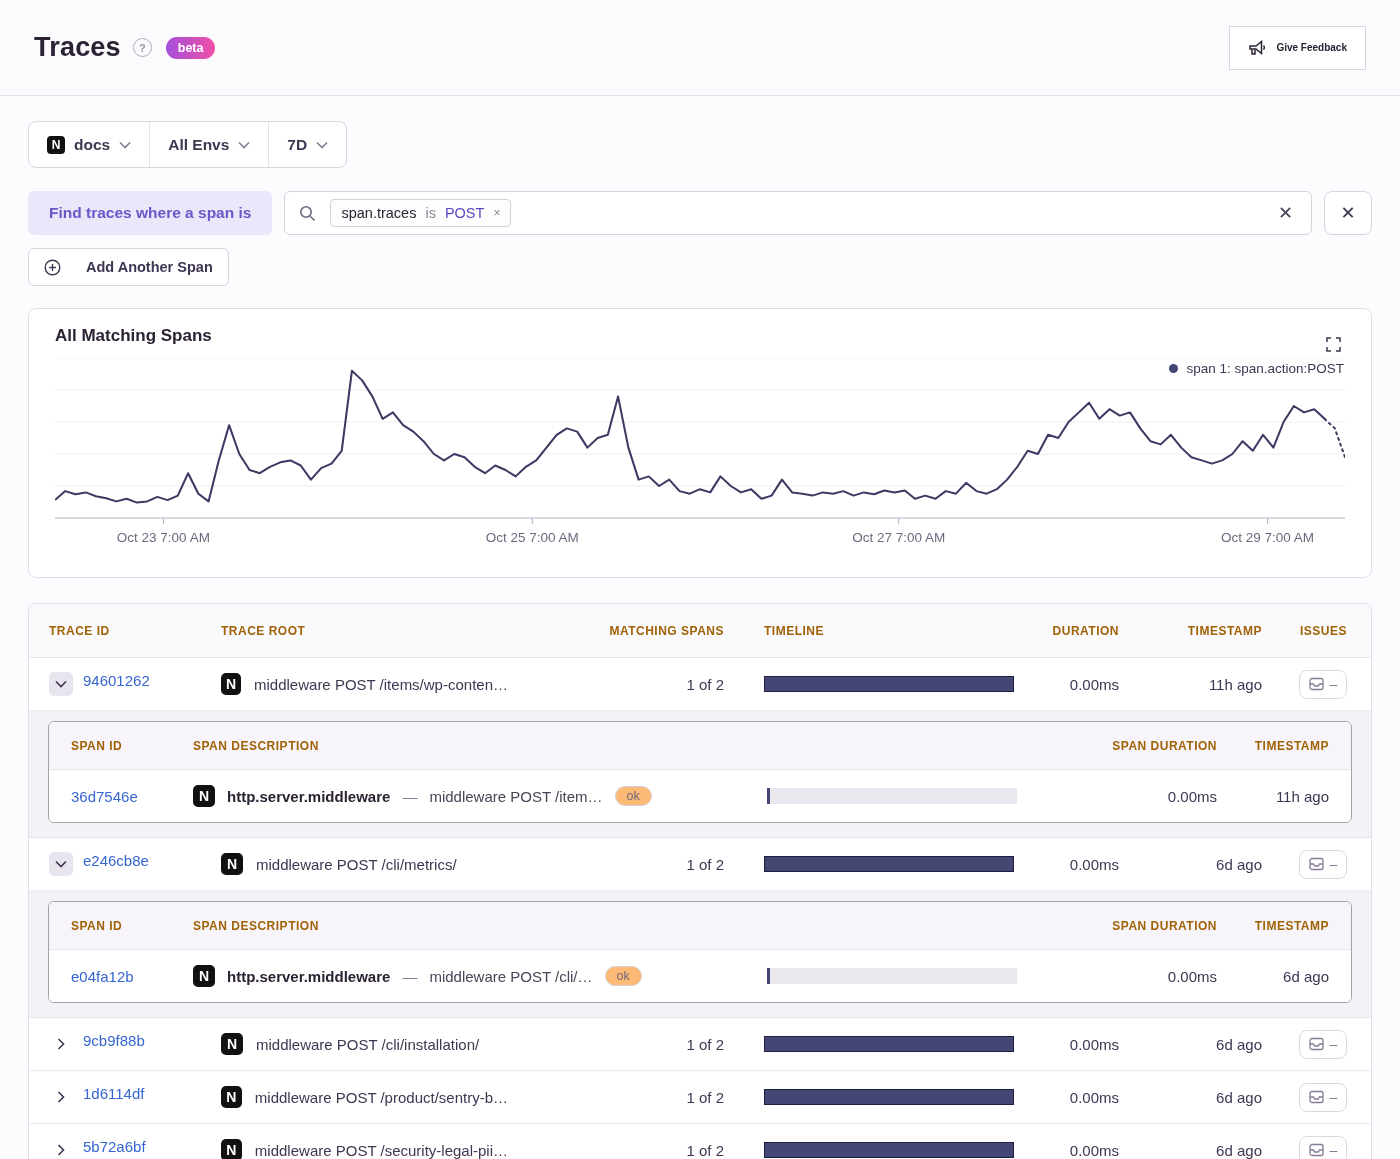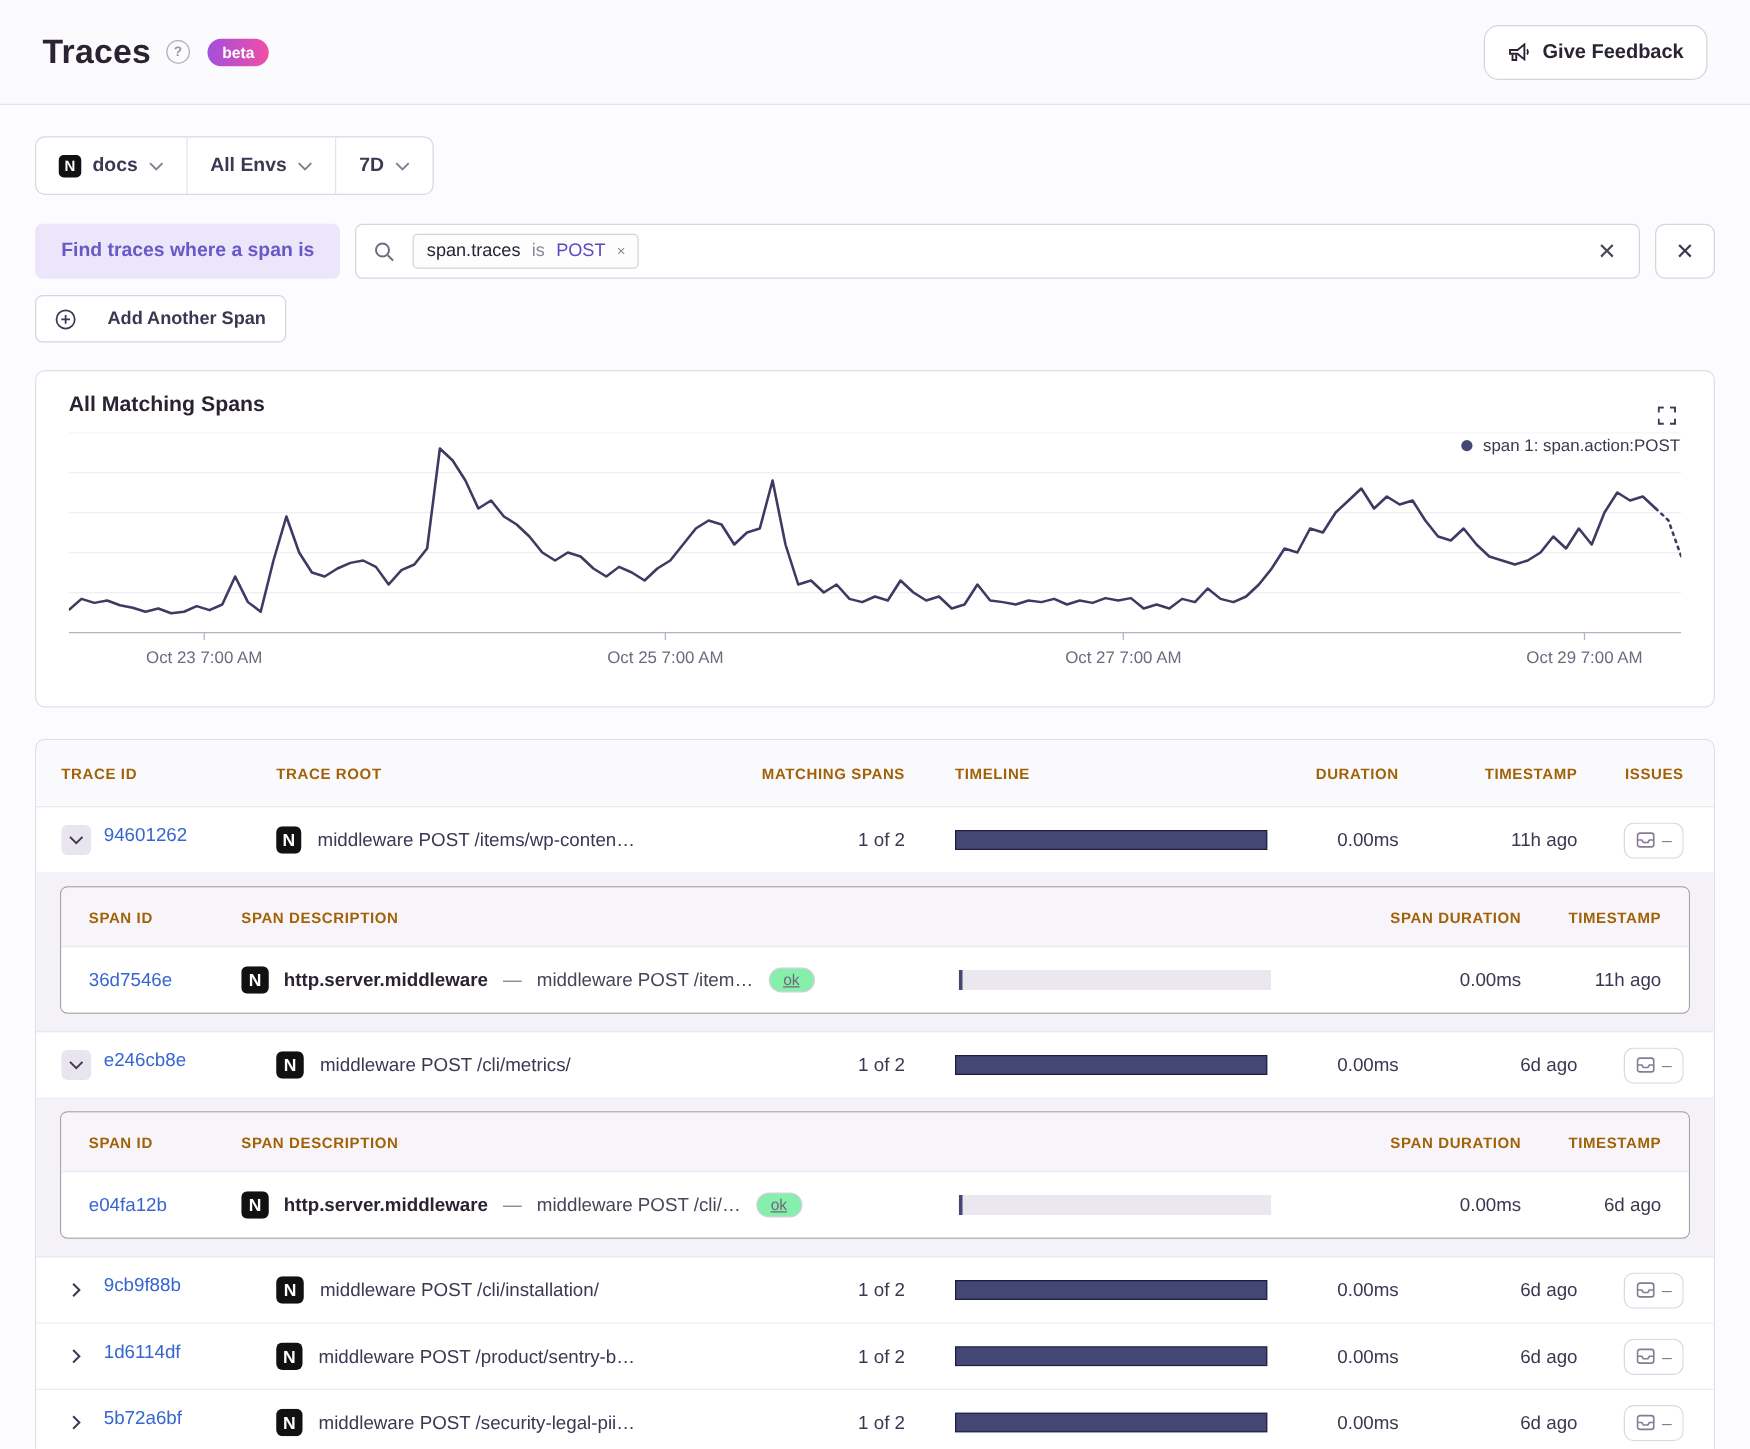--- a/index.html
+++ b/index.html
@@ -1,32 +1,32 @@
 <!DOCTYPE html>
 <html style="--accent: #6a57c8; --link-blue: #3666d0; --bar-navy: #444674; --beta-start: #a34fdc; --beta-end: #ef4fa6;"><head>
 <meta charset="utf-8">
 <style>
   * { margin:0; padding:0; box-sizing:border-box; }
   html,body { width:1400px; height:1159px; overflow:hidden; background:#fcfbfd;
     font-family:"Liberation Sans", sans-serif; color:#2b2233; }
   .page { width:1400px; height:1159px; overflow:hidden; }
 
   
-  .top-header { height:84px; background:#fbfafc; border-bottom:1px solid #e6e1ea;
+  .top-header { height:96px; background:#fbfafc; border-bottom:1px solid #e6e1ea;
     display:flex; align-items:center; padding:0 34px; }
   .page-title { font-size:27px; font-weight:700; letter-spacing:.2px; color:#2b2233; }
   .help-circle { width:19px; height:19px; border:1.5px solid #b3abbe; border-radius:50%;
     display:inline-flex; align-items:center; justify-content:center; font-size:11px; color:#9a91a8;
     margin-left:12px; font-weight:700; }
   .beta-badge { margin-left:14px; color:#fff; font-size:12.5px; font-weight:700;
     padding:4px 12px; border-radius:12px;
     background:linear-gradient(90deg, var(--beta-start,#a34fdc), var(--beta-end,#ef4fa6)); }
   .spacer { flex:1; }
   .feedback-btn { display:flex; align-items:center; gap:10px; height:44px; padding:0 18px;
-    background:#fff; border:1px solid #d9d3e0; border-radius:12px; font-size:16px; font-weight:700;
+    background:#fff; border:1px solid #d9d3e0; border-radius:0; font-size:10px; font-weight:700;
     color:#2b2233; cursor:pointer; }
   .feedback-btn svg { stroke:#2b2233; }
 
   .content { padding:25px 28px 0; }
 
   
   .filter-bar { display:inline-flex; align-items:center; height:47px; background:#fff;
     border:1px solid #dcd6e3; border-radius:8px; }
   .filter-seg { display:flex; align-items:center; gap:9px; padding:0 18px; height:100%;
     font-size:15.5px; font-weight:700; color:#3f3652; cursor:pointer; }
@@ -109,22 +109,22 @@
   .span-group { background:#f4f2f7; border-bottom:1px solid #e7e2ec; padding:10px 19px 14px; }
   .span-card { background:#fff; border:1px solid #a3a3a3; border-radius:6px; overflow:hidden; }
   .grid-span { display:grid; grid-template-columns:122px 1fr 250px 200px 112px; align-items:center;
     padding:0 22px; }
   .span-head { height:48px; background:#f7f5fa; border-bottom:1px solid #e9e4ee; }
   .span-row { height:52px; background:#fff; }
   .desc-cell { display:flex; align-items:center; gap:12px; min-width:0; }
   .op-name { font-weight:700; color:#2b2233; }
   .desc-sep { color:#857b94; }
   .desc-text { color:#4a4458; overflow:hidden; text-overflow:clip; white-space:nowrap; }
-  .ok-badge { flex:none; font-size:12.5px; color:#71677f; border:1px solid #d4cedd; background:#86efac;
-    border-radius:11px; padding:2px 11px;text-decoration:underline; }
+  .ok-badge { flex:none; font-size:12.5px; color:#71677f; border:1px solid #d4cedd; background:#fdba74;
+    border-radius:11px; padding:2px 11px; }
   .span-bar { position:relative; height:16px; background:#eae7ef; }
   .span-bar::before { content:''; position:absolute; left:0; top:0; bottom:0; width:3px;
     background:var(--bar-navy,#444674); }
 </style>
 </head>
 <body>
 
 <div class="page">
 
   <div class="top-header">

